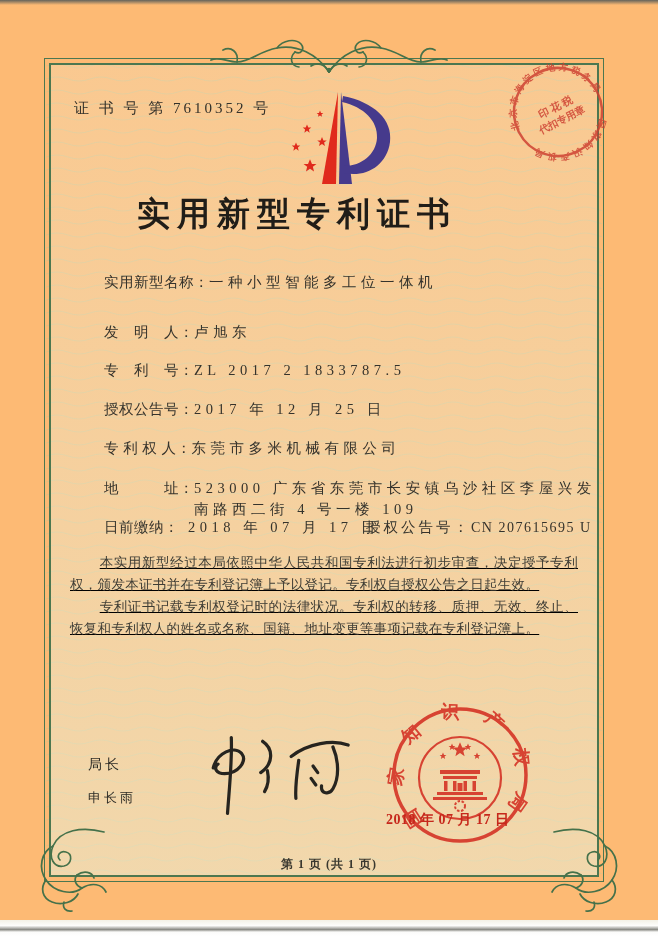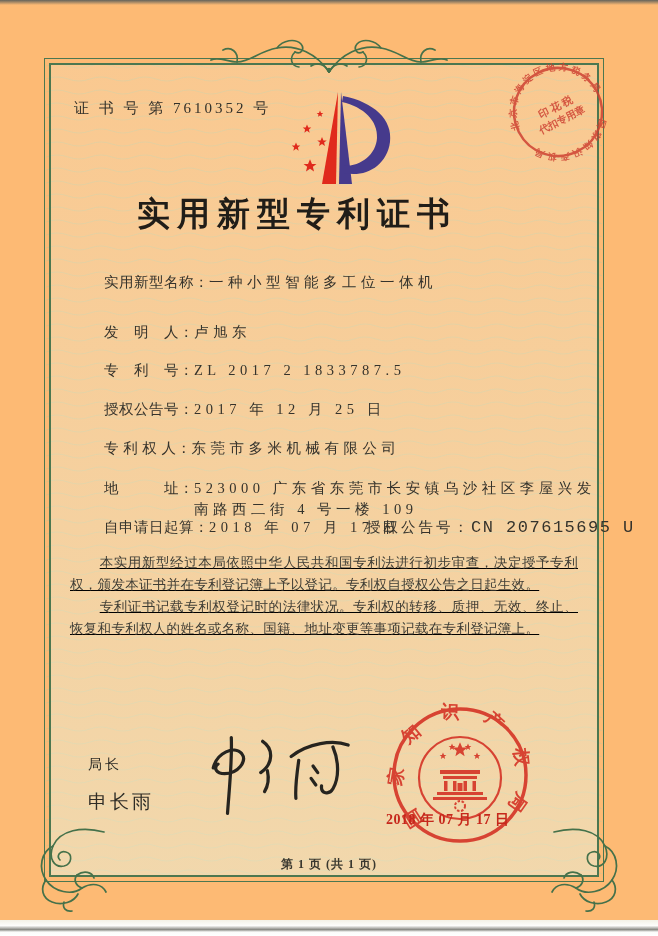--- a/index.html
+++ b/index.html
@@ -24,26 +24,26 @@
   .cert-no{position:absolute;left:74px;top:99px;font-size:15px;letter-spacing:3px;color:#33312a;}
   .logo{position:absolute;left:276px;top:84px;}
   .tax-stamp{position:absolute;left:498px;top:52px;transform:rotate(-27deg);opacity:.84;}
   .title{position:absolute;left:0;top:192px;width:594px;margin:0;text-align:center;
          font-size:33px;font-weight:700;letter-spacing:7px;color:#201d18;}
   .row{position:absolute;left:104px;width:505px;font-size:14.5px;color:#35332c;}
   .flabel{display:inline-block;min-width:84px;vertical-align:top;letter-spacing:.5px;white-space:pre;line-height:21px;}
   .fvalue{display:inline-block;vertical-align:top;letter-spacing:4.5px;max-width:408px;line-height:21px;}
   .rcol{position:absolute;left:262px;top:0;white-space:nowrap;}
   .rcol .flabel{min-width:0;letter-spacing:3px;}
-  .rcol .fvalue{letter-spacing:1.5px;font-size:17px;font-family:Liberation Mono, monospace;}
+  .rcol .fvalue{letter-spacing:1.5px;font-size:14px;}
   .paras{position:absolute;left:70px;top:552px;width:508px;text-decoration:underline;}
   .paras p{margin:0;text-indent:2.2em;font-size:13.5px;line-height:22px;
            color:#3f3d35;text-align:justify;letter-spacing:.3px;}
   .officer-title{position:absolute;left:88px;top:756px;font-size:14px;letter-spacing:3px;color:#2e2c26;}
-  .officer-name{position:absolute;left:88px;top:789px;font-size:19px;letter-spacing:3px;color:#2e2c26;}
+  .officer-name{position:absolute;left:88px;top:789px;font-size:13px;letter-spacing:3px;color:#2e2c26;}
   .signature{position:absolute;left:182px;top:728px;}
   .seal{position:absolute;left:385px;top:700px;opacity:.93;}
   .seal-date{position:absolute;left:386px;top:811px;font-size:14px;font-weight:700;
              letter-spacing:.5px;color:#c6271b;}
   .footer{position:absolute;left:0;top:856px;width:658px;text-align:center;
           font-size:12px;letter-spacing:1px;color:#3a382f;font-weight:bold;}
 </style>
 </head>
 <body>
 
@@ -140,21 +140,21 @@
   <div class="row" style="top:399px">
     <span class="flabel">授权公告号：</span><span class="fvalue">2017 年 12 月 25 日</span>
   </div>
   <div class="row" style="top:438px">
     <span class="flabel">专 利 权 人：</span><span class="fvalue">东莞市多米机械有限公司</span>
   </div>
   <div class="row" style="top:478px">
     <span class="flabel">地　　　址：</span><span class="fvalue">523000 广东省东莞市长安镇乌沙社区李屋兴发南路西二街 4 号一楼 109</span>
   </div>
   <div class="row" style="top:517px">
-    <span class="flabel">自申请日起算：</span><span class="fvalue">2018 年 07 月 17 日</span>
+    <span class="flabel">日前缴纳：</span><span class="fvalue">2018 年 07 月 17 日</span>
     <span class="rcol">
       <span class="flabel">授权公告号：</span><span class="fvalue">CN 207615695 U</span>
     </span>
   </div>
 
   <div class="paras">
     <p>本实用新型经过本局依照中华人民共和国专利法进行初步审查，决定授予专利权，颁发本证书并在专利登记簿上予以登记。专利权自授权公告之日起生效。</p>
     <p>专利证书记载专利权登记时的法律状况。专利权的转移、质押、无效、终止、恢复和专利权人的姓名或名称、国籍、地址变更等事项记载在专利登记簿上。</p>
   </div>
 

